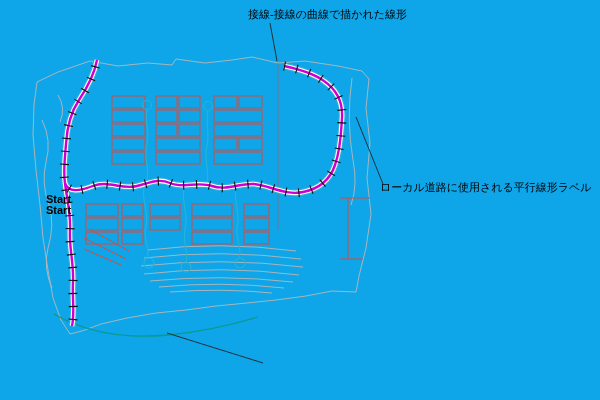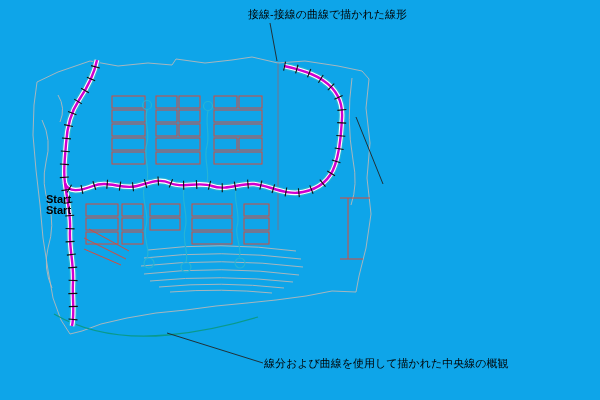--- a/index.html
+++ b/index.html
@@ -167,21 +167,21 @@
 
     <g class="leader">
       <line x1="270" y1="23" x2="277" y2="61"></line>
       <line x1="383" y1="184" x2="356" y2="117"></line>
       <line x1="263" y1="363" x2="167" y2="333"></line>
     </g>
   </svg>
 
   <div class="anno" style="left:248px;top:8px;">接線-接線の曲線で描かれた線形</div>
 
+  <div class="anno" style="left:380px;top:181px;">ローカル道路に使用される平行線形ラベル</div>
 
-  <div class="anno" style="left:264px;top:357px;">線分および曲線を使用して描かれた中央線の概観</div>
 
   <div class="startpt" style="left:46px;top:194px;">
     <div>Start</div>
     <div>Start</div>
   </div>
 
 </div>
 
 </body></html>

